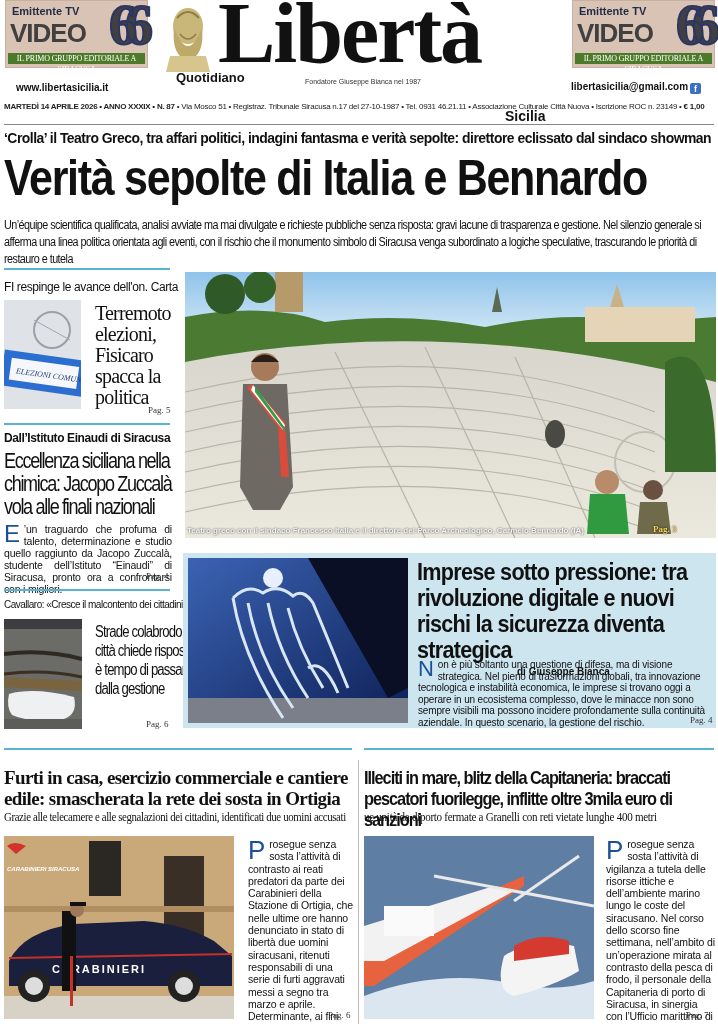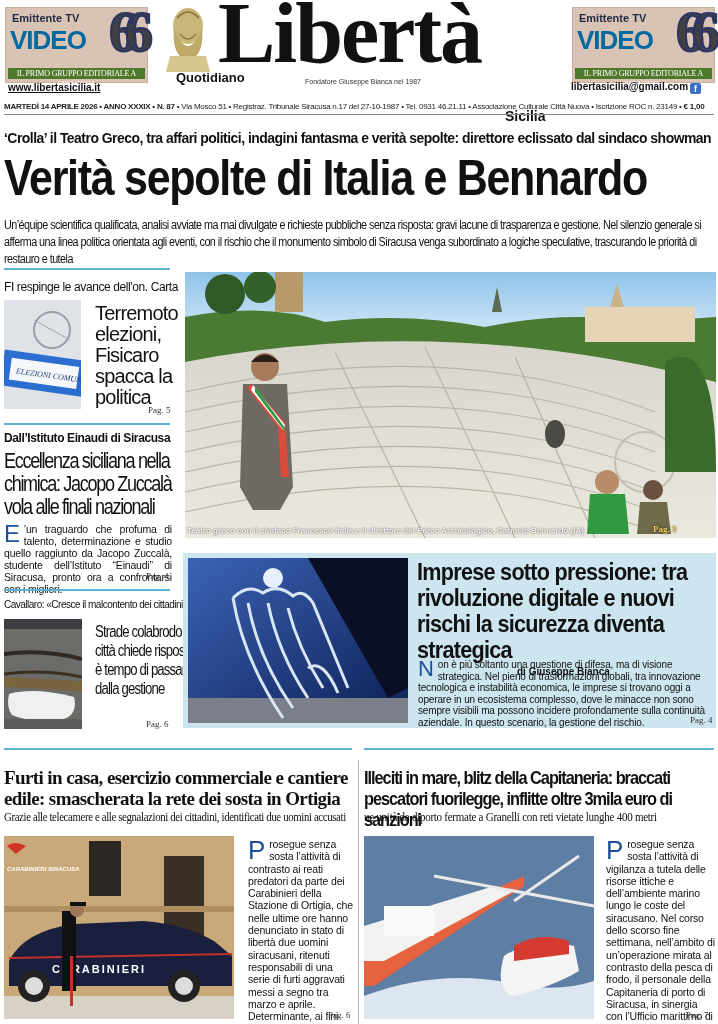--- a/index.html
+++ b/index.html
@@ -1,36 +1,36 @@
 <!DOCTYPE html>
 <html><head>
 <meta charset="utf-8">
 <style>
   * { box-sizing: border-box; margin: 0; padding: 0; }
   html, body { width: 718px; height: 1024px; background: #fff; overflow: hidden; }
   body { position: relative; font-family: "Liberation Sans", sans-serif; color: #111; }
   .abs { position: absolute; }
 
   
-  .promo { position: absolute; top: 7px; width: 143px; height: 76px; background: #d9c3b4; border: 1px solid #c9b09f; }
+  .promo { position: absolute; top: 0; width: 143px; height: 68px; background: #d9c3b4; border: 1px solid #c9b09f; }
   .promo .emit { position: absolute; left: 6px; top: 4px; font: bold 11px "Liberation Sans", sans-serif; color: #1f2a44; }
-  .promo .video { position: absolute; left: 4px; top: 17px; font: bold 26px "Liberation Sans", sans-serif; color: #0369a1; letter-spacing: -1px; }
+  .promo .video { position: absolute; left: 4px; top: 17px; font: bold 26px "Liberation Sans", sans-serif; color: #404040; letter-spacing: -1px; }
   .promo .sixsix { position: absolute; right: 6px; top: -4px; font: bold 56px "Liberation Serif", serif; color: #404040; -webkit-text-stroke: 2px #2c3566; letter-spacing: -12px; line-height: 1; }
   .promo .band { position: absolute; left: 2px; right: 2px; bottom: 3px; height: 11px; background: #4d7a2a; color: #fff; font: 8px "Liberation Serif", serif; text-align: center; line-height: 11px; letter-spacing: -0.2px; }
 
   .bust { position: absolute; left: 160px; top: 4px; width: 56px; height: 68px; }
   .logo { position: absolute; left: 218px; top: -10px; font: bold 86px "Liberation Serif", serif; letter-spacing: -2px; color: #111; line-height: 1; }
   .quotidiano { position: absolute; left: 159px; top: 70px; font: bold 13px "Liberation Sans", sans-serif; margin-left: 17px; }
   .fondatore { position: absolute; left: 305px; top: 78px; font: 7px "Liberation Sans", sans-serif; color: #333; }
   .sicilia { position: absolute; left: 505px; top: 72px; font: bold 14px "Liberation Sans", sans-serif; margin-top: 36px; }
-  .site { position: absolute; left: 8px; top: 82px; font: bold 10px "Liberation Sans", sans-serif; text-decoration: underline; }
+  .site { position: absolute; left: 16px; top: 82px; font: bold 10px "Liberation Sans", sans-serif; }
   .mail { position: absolute; left: 571px; top: 81px; font: bold 10px "Liberation Sans", sans-serif; }
   .fb { display: inline-block; width: 11px; height: 11px; background: #3b6fc6; color: #fff; font: bold 9px "Liberation Sans", sans-serif; text-align: center; line-height: 12px; border-radius: 2px; vertical-align: -2px; margin-left: 2px; }
 
-  .infobar { position: absolute; left: 4px; top: 102px; width: 710px; font: 8px "Liberation Sans", sans-serif; color: #222; white-space: nowrap; letter-spacing: -0.25px; border-bottom: 1px solid #888; padding-bottom: 3px; }
+  .infobar { position: absolute; left: 4px; top: 102px; width: 710px; font: 8px "Liberation Sans", sans-serif; color: #222; white-space: nowrap; letter-spacing: -0.25px; border-bottom: 1px solid #888; padding-bottom: 13px; }
   .infobar b { font-weight: bold; }
 
   .kicker { position: absolute; left: 4px; top: 129px; width: 712px; font: bold 15px "Liberation Sans Narrow", "Liberation Sans", sans-serif; letter-spacing: -0.55px; white-space: nowrap; transform: scaleX(0.93); transform-origin: left; }
   .headline { position: absolute; left: 4px; top: 152px; font: bold 50px "Liberation Sans", sans-serif; letter-spacing: -1.5px; white-space: nowrap; transform: scaleX(0.86); transform-origin: left; line-height: 1.05; }
   .deck { position: absolute; left: 4px; top: 217px; width: 712px; font: 12px "Liberation Sans", sans-serif; line-height: 17px; letter-spacing: -0.6px; transform: scaleX(0.9); transform-origin: left; width: 790px; }
 
   .rule-blue { position: absolute; height: 2px; background: #5bb3d1; }
 
   
   .lc-kicker { font: 12px "Liberation Sans", sans-serif; letter-spacing: -0.4px; white-space: nowrap; }
@@ -164,21 +164,21 @@
 <div class="photo" style="left:4px; top:300px; width:77px; height:109px; background:#e8ebef;">
   <svg width="77" height="109" viewBox="0 0 77 109">
     <rect width="77" height="109" fill="#dfe3e8"></rect>
     <circle cx="48" cy="30" r="18" fill="none" stroke="#9aa0a8" stroke-width="2"></circle>
     <path d="M30 20 L66 40" stroke="#a0a6ae" stroke-width="1"></path>
     <rect x="-2" y="55" width="84" height="36" fill="#2b6ed0" transform="rotate(8 38 73)"></rect>
     <rect x="6" y="62" width="68" height="22" fill="#f5f7fa" transform="rotate(8 38 73)"></rect>
     <text x="12" y="77" font-family="Liberation Serif, serif" font-size="8" font-style="italic" fill="#23407a" transform="rotate(8 38 73)">ELEZIONI COMUNALI</text>
   </svg>
 </div>
-<div class="abs lc-title" style="left:95px; top:303px; width:80px;">Terremoto elezioni, Fisicaro spacca la politica</div>
+<div class="abs lc-title" style="left:95px; top:303px; width:80px;font-family:Liberation Serif, serif;">Terremoto elezioni, Fisicaro spacca la politica</div>
 <div class="abs pag" style="left:148px; top:405px;">Pag. 5</div>
 
 <div class="rule-blue" style="left:4px; top:423px; width:166px;"></div>
 
 <div class="abs lc-kicker" style="left:4px; top:431px;font-weight:bold;">Dall’Istituto Einaudi di Siracusa</div>
 <div class="abs einaudi-title" style="left:4px; top:449px;">Eccellenza siciliana nella chimica: Jacopo Zuccalà vola alle finali nazionali</div>
 <div class="abs einaudi-body" style="left:4px; top:523px; width:168px;">
   <span class="dropcap">E</span><span>’un traguardo che profuma di talento, determinazione e studio quello raggiunto da Jacopo Zuccalà, studente dell’Istituto “Einaudi” di Siracusa, pronto ora a confrontarsi con i migliori.</span>
 </div>
 <div class="abs pag" style="left:146px; top:571px;">Pag. 4</div>

